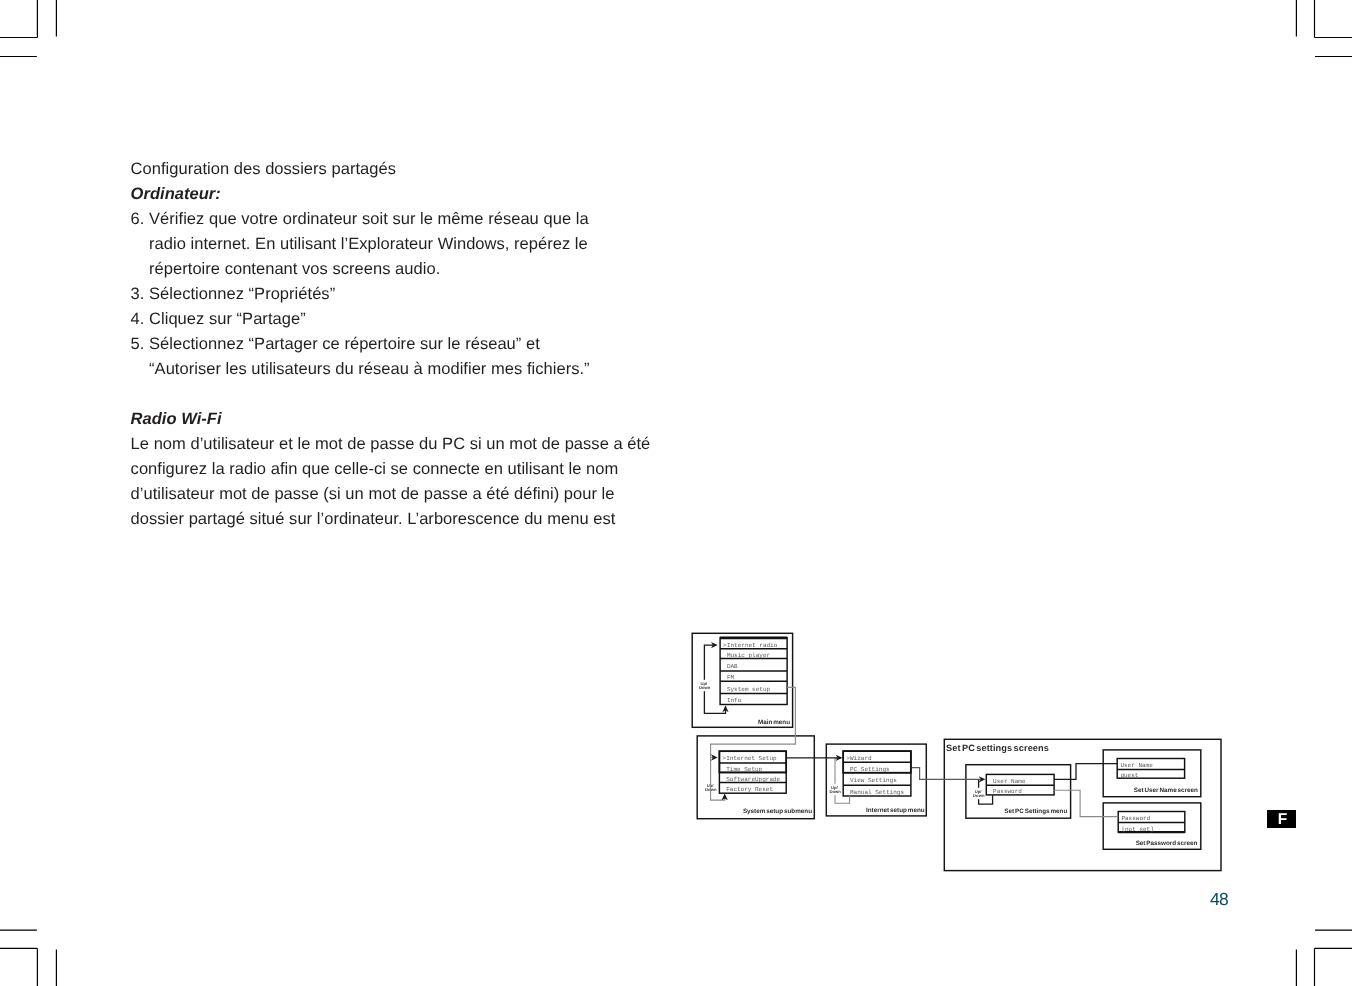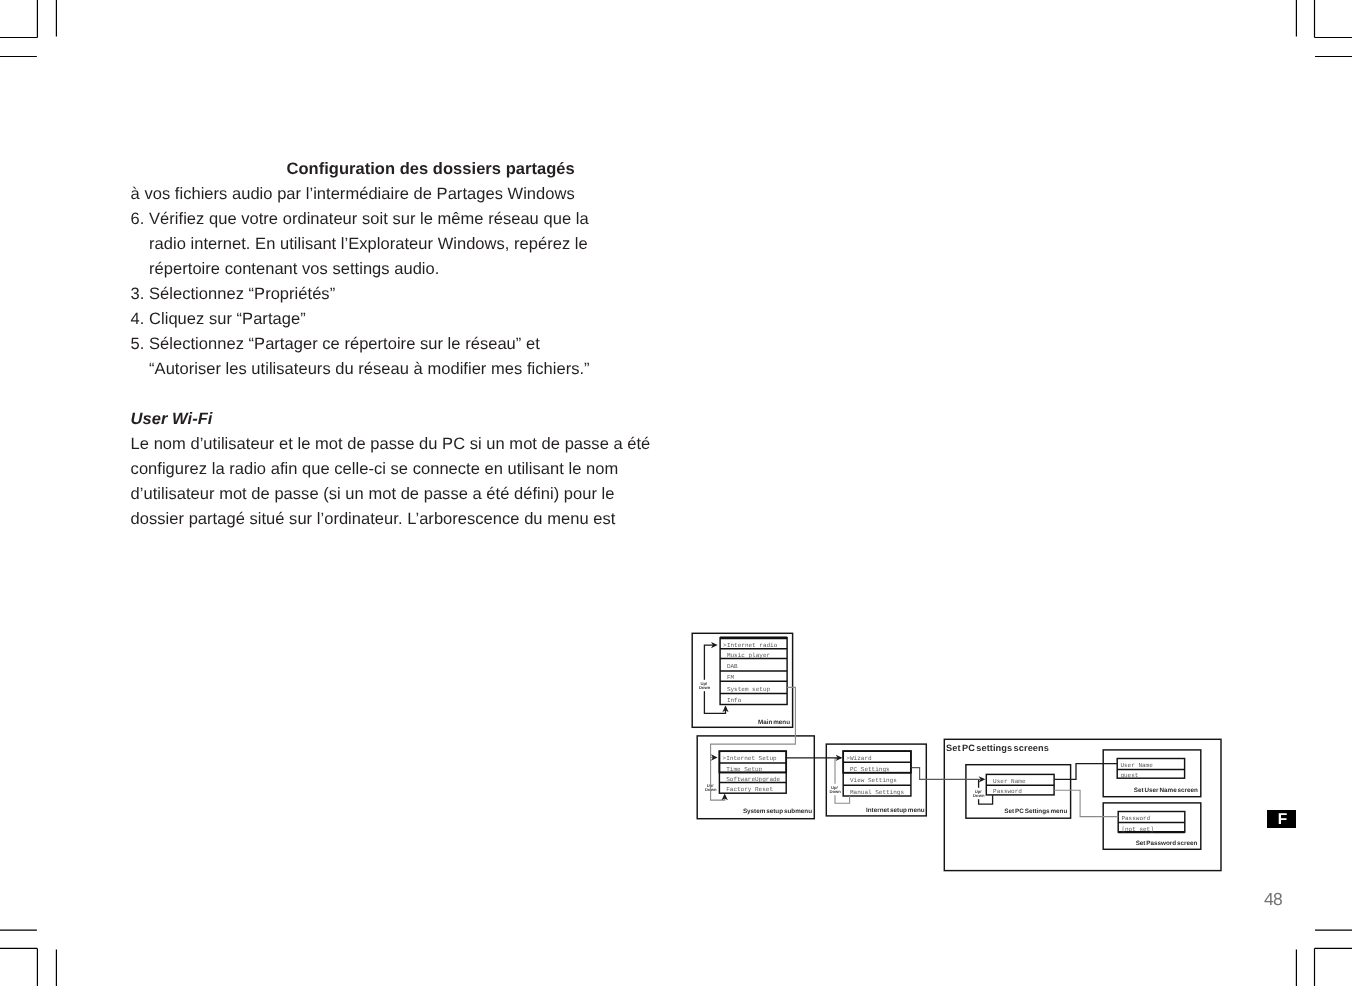--- a/index.html
+++ b/index.html
@@ -12,27 +12,27 @@
   .page { position:absolute; inset:0; }
 
   
   #cropmarks { position:absolute; left:0; top:0; width:1352px; height:986px; }
   .cmk { stroke:#000; stroke-width:1.2; }
 
   
   #textcol { filter:opacity(1); position:absolute; left:130.6px; top:156.7px; width:600px;
              font-size:16.5px; line-height:25px; }
   .ln { white-space:pre; color:#231f20; letter-spacing:0.035px; }
-  .h1 { font-weight:bold;text-align:center; }
+  .h1 { font-weight:normal; }
   .h2 { font-weight:bold; font-style:italic; }
   .spacer { height:25px; }
 
   
-  #pagenum { position:absolute; left:1264px; top:891.3px; font-size:17.5px; line-height:17.5px;
-             letter-spacing:-0.7px; color:#737373; filter:opacity(1); }
+  #pagenum { position:absolute; left:1210px; top:891.3px; font-size:17.5px; line-height:17.5px;
+             letter-spacing:-0.7px; color:#0c4a6e; filter:opacity(1); }
   
   #ftab { position:absolute; left:1267px; top:810px; width:29px; height:17.6px; background:#000;
           color:#fff; font-size:15.5px; font-weight:bold; line-height:20.7px; text-align:center; text-indent:2px;
           filter:opacity(1); overflow:hidden; }
 
   
   #diagram { position:absolute; left:0; top:0; width:1352px; height:815px; filter:opacity(1); }
   #diagram svg { display:block; shape-rendering:geometricPrecision; }
   #diagram text { -webkit-font-smoothing:antialiased; }
   .gbox { fill:none; stroke:#151515; stroke-width:1.45; }
@@ -50,30 +50,30 @@
   .grptitle { font-family:"Liberation Sans", sans-serif; font-size:9.2px; font-weight:bold; fill:#2b2b2b; word-spacing:-1.2px; letter-spacing:0.08px; }
   .ud { font-family:"Liberation Sans", sans-serif; font-size:4.2px; font-weight:bold; fill:#3a3a3a; }
   .udbg { fill:#fff; stroke:none; }
 </style>
 </head>
 <body>
 
 <div class="page">
   <div id="textcol">
       <div class="ln h1">Configuration des dossiers partagés</div>
-      <div class="ln">à vos fichiers audio par l’intermédiaire de Partages Windows</div>
+      <div class="ln h2">Ordinateur:</div>
       <div class="ln">6. Vérifiez que votre ordinateur soit sur le même réseau que la</div>
       <div class="ln">    radio internet. En utilisant l’Explorateur Windows, repérez le</div>
-      <div class="ln">    répertoire contenant vos settings audio.</div>
+      <div class="ln">    répertoire contenant vos screens audio.</div>
       <div class="ln">3. Sélectionnez “Propriétés”</div>
       <div class="ln">4. Cliquez sur “Partage”</div>
       <div class="ln">5. Sélectionnez “Partager ce répertoire sur le réseau” et</div>
       <div class="ln">    “Autoriser les utilisateurs du réseau à modifier mes fichiers.”</div>
       <div class="spacer"></div>
-      <div class="ln h2">User Wi-Fi</div>
+      <div class="ln h2">Radio Wi-Fi</div>
       <div class="ln">Le nom d’utilisateur et le mot de passe du PC si un mot de passe a été</div>
       <div class="ln">configurez la radio afin que celle-ci se connecte en utilisant le nom</div>
       <div class="ln">d’utilisateur mot de passe (si un mot de passe a été défini) pour le</div>
       <div class="ln">dossier partagé situé sur l’ordinateur. L’arborescence du menu est</div>
     </div>
   <div id="pagenum">48</div>
   <div id="ftab">F</div>
   <div id="diagram">
     <svg id="diagsvg" width="1352" height="986" viewBox="0 0 1352 986" xmlns="http://www.w3.org/2000/svg">
         <rect x="692.2" y="633.3" width="100.4" height="94" class="gbox"></rect>

